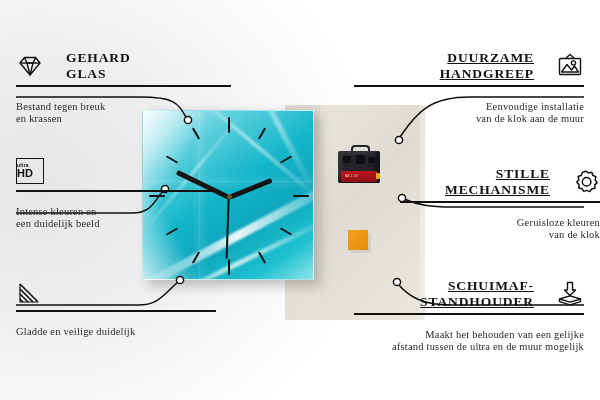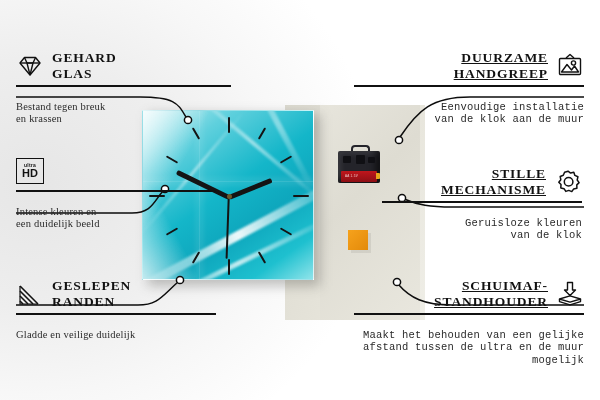--- a/index.html
+++ b/index.html
@@ -63,45 +63,45 @@
   .batt-tip{position:absolute;right:-3px;top:2px;width:4px;height:6px;background:#e8a81d;border-radius:0 1px 1px 0;}
   .batt-txt{position:absolute;left:4px;top:3px;font-size:3px;color:#f2cfcf;letter-spacing:.3px;font-family:"Liberation Sans",sans-serif;}
   .foam{position:absolute;left:218px;top:140px;width:20px;height:20px;background:linear-gradient(135deg,#f6a21c,#e38a0a);
     box-shadow:3px 3px 0 rgba(0,0,0,.07);}
 
   
   #wires{position:absolute;left:0;top:0;width:600px;height:400px;pointer-events:none;}
 
   
   .feat{position:absolute;width:250px;}
-  .feat .row{display:flex;align-items:center;gap:8px;}
+  .feat .row{display:flex;align-items:center;gap:22px;}
   .feat.right .row{justify-content:flex-end;}
   .title{
     font-family:"Liberation Serif",serif;font-weight:bold;font-size:13.5px;
     letter-spacing:.9px;color:#111;line-height:15.5px;text-transform:uppercase;
   }
   .feat.right .title{text-align:right;text-decoration:underline;}
   .rule{height:1.6px;background:#111;margin-top:4px;}
   .desc{
     font-family:"Liberation Serif",serif;font-size:10.5px;line-height:12.5px;
     color:#2a2a2a;margin-top:14px;letter-spacing:.2px;
   }
-  .feat.right .desc{text-align:right;font-family:Liberation Mono, monospace;}
+  .feat.right .desc{text-align:right;}
   .icon{width:28px;height:28px;flex:0 0 28px;}
   .icon svg{display:block;}
 
   #f-glas{left:16px;top:50px;width:215px;}
   #f-print{left:16px;top:158px;width:200px;}
   #f-randen{left:16px;top:278px;width:200px;}
   #f-handgreep{left:354px;top:50px;width:230px;}
-  #f-mech{left:382px;top:166px;width:200px;}
+  #f-mech{left:400px;top:166px;width:200px;}
   #f-schuim{left:354px;top:278px;width:230px;}
 
   .hdbox{width:28px;height:26px;border:1.7px solid #111;box-sizing:border-box;
-    display:flex;flex-direction:column;align-items:center;justify-content:center;}
+    display:flex;flex-direction:column;align-items:flex-start;justify-content:center;}
   .hd-ultra{font-family:"Liberation Sans",sans-serif;font-size:5px;font-weight:bold;letter-spacing:.2px;line-height:5px;color:#111;}
   .hd-hd{font-family:"Liberation Sans",sans-serif;font-size:11px;font-weight:bold;line-height:11px;color:#111;}
 </style>
 </head>
 <body>
 
 <div id="stage">
 
   <div id="photo" class="layer">
     <div class="beige2"></div>
@@ -215,23 +215,20 @@
         <svg width="28" height="28" viewBox="0 0 28 28">
             <g stroke="#111" stroke-width="1.6" fill="none">
           <path d="M4 6 L22 24"></path>
               <path d="M4 11 L17 24"></path>
               <path d="M4 16 L12 24"></path>
               <path d="M4 21 L7 24"></path>
           <path d="M4 6 L4 24 L22 24" stroke-width="1.2"></path>
         </g>
           </svg>
       </span>
-      <span class="title">
-        <span>GESLEPEN</span><br><span>RANDEN</span>
-      </span>
     </div>
     <div class="rule"></div>
     <div class="desc">
       <span>Gladde en veilige duidelijk</span>
     </div>
   </div>
 
   <div class="feat right" id="f-handgreep">
     <div class="row">
       <span class="title">

